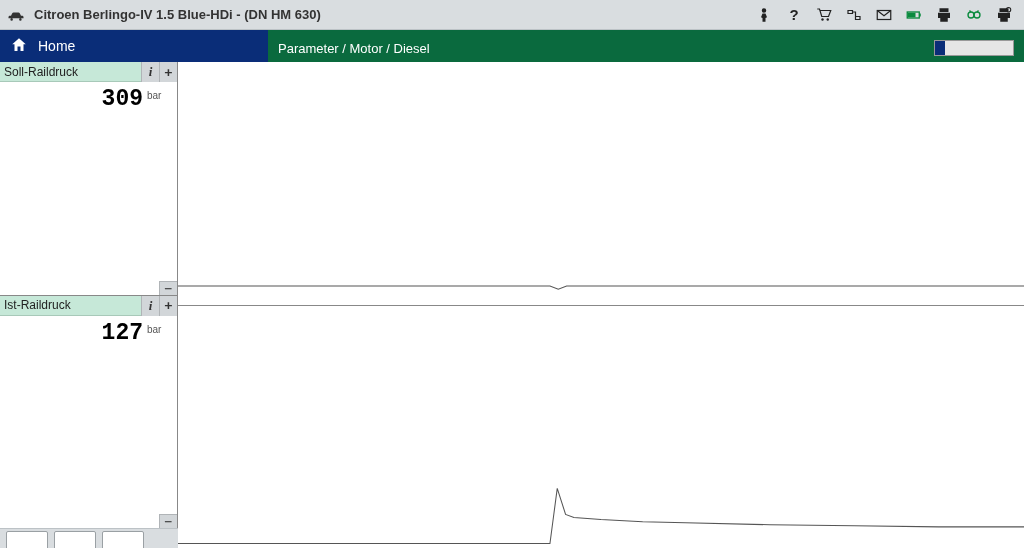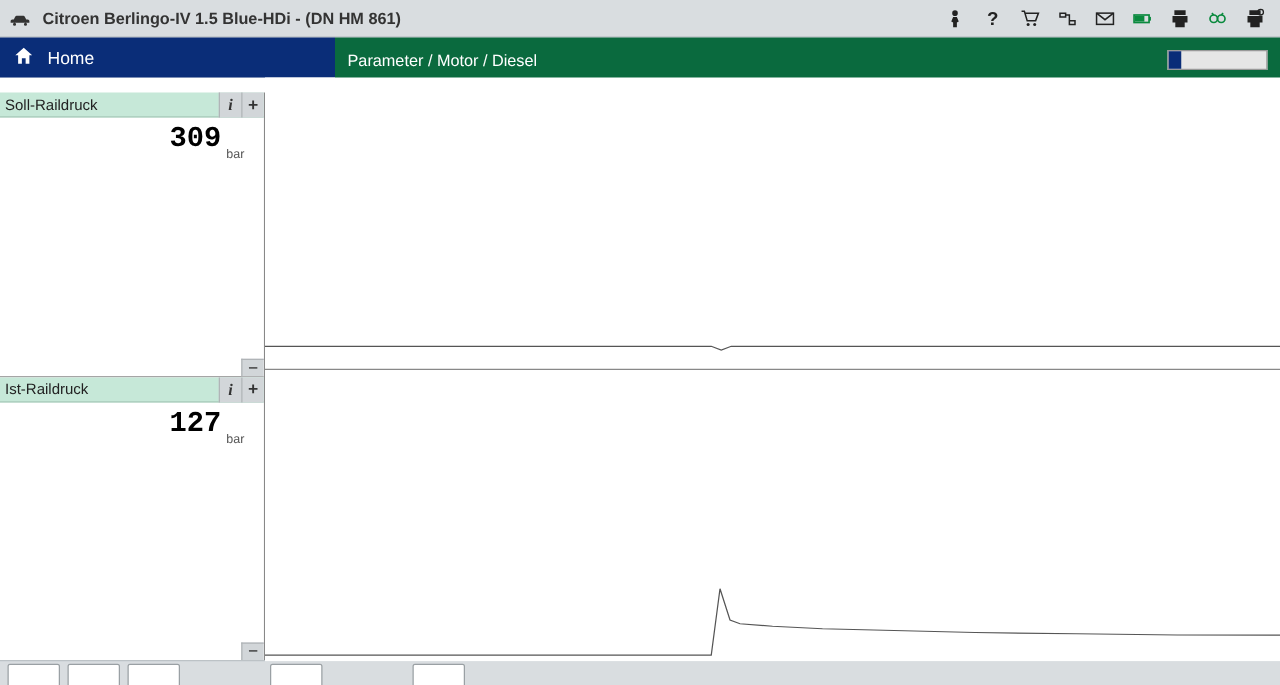--- a/index.html
+++ b/index.html
@@ -35,42 +35,42 @@
     justify-content: space-between;
   }
   .nav-progress {
     width: 80px; height: 16px; background: #e6e6e6; border: 1px solid #999;
     display: flex; align-items: stretch;
   }
   .nav-progress .fill { width: 10px; background: #0a2d78; }
 
   
   .content { display: flex; height: 466px; background: #fff; }
-  .sidebar { width: 212px; display: flex; flex-direction: column; border-right: 1px solid #888; margin-top: 12px; }
+  .sidebar { width: 178px; display: flex; flex-direction: column; border-right: 1px solid #888; }
   .graph-col { flex: 1; display: flex; flex-direction: column; }
 
   .param-block { flex: 1; display: flex; flex-direction: column; border-bottom: 1px solid #888; position: relative; background:#fff;}
   .param-block:last-child { border-bottom: none; }
   .param-header {
     height: 20px; background: #c6e8d8; display: flex; align-items: center;
     font-size: 12px; color: #222; padding-left: 4px; position: relative;
     border-bottom: 1px solid #a8c9b9;
   }
   .param-header .hdr-icons { position: absolute; right: 0; top: 0; height: 20px; display: flex; }
   .hdr-btn {
     width: 18px; height: 20px; background: #d2d6d9; border-left: 1px solid #b0b4b7;
     display: flex; align-items: center; justify-content: center; font-family: monospace;
     font-size: 13px; color: #333; cursor: pointer; font-weight: bold;
   }
   .param-value-row { display: flex; align-items: baseline; padding: 4px 6px 0 0; }
   .param-value {
     flex: 1; text-align: right; font-family: "Courier New", monospace;
     font-size: 23px; font-weight: bold; color: #000; padding-right: 28px;
   }
-  .param-unit { width: 26px; font-size: 10px; color: #555; text-align: left; position:absolute; right:4px; top:44px;}
+  .param-unit { width: 26px; font-size: 10px; color: #555; text-align: left; position:absolute; right:4px; top:28px;}
   .collapse-btn {
     position: absolute; right: 0; bottom: 0; width: 18px; height: 14px;
     background: #d2d6d9; border: 1px solid #b0b4b7; border-right: none; border-bottom: none;
     display: flex; align-items: center; justify-content: center;
     font-family: monospace; font-size: 13px; color: #333; cursor: pointer;
   }
 
   .graph-block { flex: 1; border-bottom: 1px solid #888; position: relative; background:#fff;}
   .graph-block:last-child { border-bottom: none; }
   .graph-block svg { width: 100%; height: 100%; display: block; }
@@ -91,21 +91,21 @@
 </head>
 <body>
 
 <div class="titlebar">
   <div class="titlebar-left">
     <span class="car-icon">
       <svg viewBox="0 0 32 18">
           <path fill="#333" d="M4 12c0-1 1-2 2-2h2l2-4c.4-.8 1.2-1 2-1h8c.8 0 1.6.2 2 1l2 4h2c1 0 2 1 2 2v2H4v-2zm3 4a2 2 0 1 1 4 0 2 2 0 0 1-4 0zm14 0a2 2 0 1 1 4 0 2 2 0 0 1-4 0z"></path>
         </svg>
     </span>
-    <span class="titlebar-title">Citroen Berlingo-IV 1.5 Blue-HDi - (DN HM 861)</span>
+    <span class="titlebar-title">Citroen Berlingo-IV 1.5 Blue-HDi - (DN HM 630)</span>
   </div>
   <div class="titlebar-icons">
     <button class="tb-btn">
         <svg viewBox="0 0 24 24">
           <path fill="#222" d="M12 3a3 3 0 1 1 0 6 3 3 0 0 1 0-6zm-2 7h4l2 5-2 1v5h-4v-5l-2-1 2-5z"></path>
         </svg>
       </button>
     <button class="tb-btn">
         <svg viewBox="0 0 24 24">
           <text x="6" y="19" font-size="20" font-weight="bold" fill="#222">?</text>

